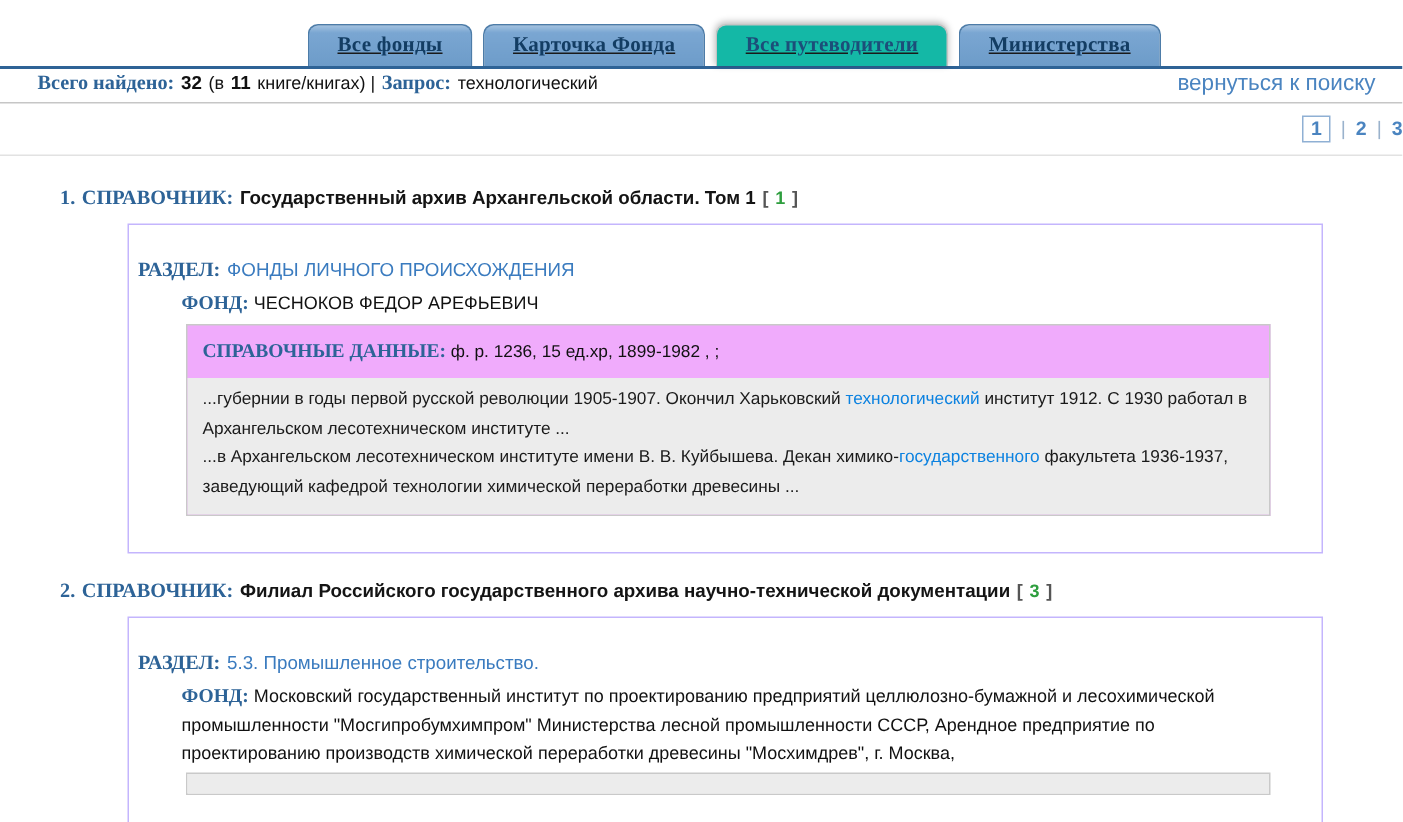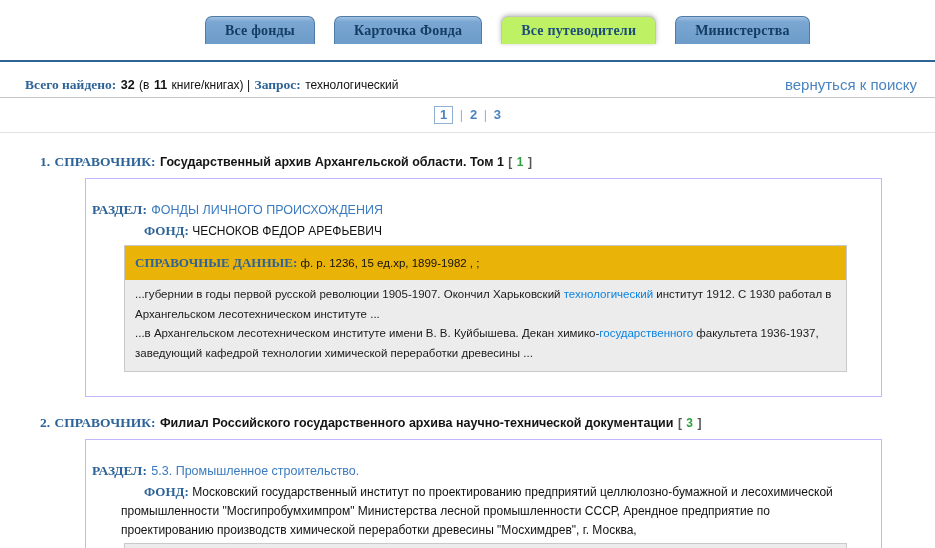--- a/index.html
+++ b/index.html
@@ -3,54 +3,54 @@
 <meta charset="utf-8">
 <style>
   * { box-sizing: border-box; }
   html,body { margin:0; padding:0; background:#fff; }
   body {
     width:935px; height:548px; overflow:hidden; position:relative;
     font-family:"Liberation Sans", sans-serif; color:#1a1a1a;
   }
   
   .tabbar {
-    padding:16px 0 16px 205px;
+    padding:16px 0 0 205px;
     border-bottom:2px solid #2e6396;
-    display:flex; gap:19px; align-items:flex-end;
+    display:flex; gap:7px; align-items:flex-end;text-decoration:underline;
   }
   .tab {
     font-family:"Liberation Serif", serif; font-weight:bold; font-size:14px;
     color:#133d63; letter-spacing:.2px;
     background:linear-gradient(#a3c2e0 0%, #7aa6d2 18%, #6d9cc9 100%);
     border:1px solid #4d7ca8; border-bottom:none;
     border-radius:7px 7px 0 0;
     padding:6px 19px 5px; cursor:pointer; white-space:nowrap;
   }
   .tab.active {
-    background:#bef264; color:#1c4e79;
+    background:#14b8a6; color:#1c4e79;
     border:1px solid #c4c4c4; border-bottom:none;
     box-shadow:0 -1px 5px rgba(0,0,0,.28);
     position:relative;
   }
   
   .summary {
     display:flex; justify-content:space-between; align-items:center;
-    padding:13px 18px 4px 25px;
+    padding:0 18px 4px 25px;
     border-bottom:1px solid #c6c6c6;
   }
   .lbl {
     font-family:"Liberation Serif", serif; font-weight:bold;
     color:#2d6397; font-size:13.5px;
   }
   .summary .val { font-size:12px; color:#111; }
   .summary b.num { font-size:12.5px; }
   .back-link { color:#4a84c0; font-size:15px; text-decoration:none; cursor:pointer; }
   
   .pagination {
-    text-align:center; padding:8px 0 8px;
+    text-align:right; padding:8px 0 8px;
     border-bottom:1px solid #e2e2e2;
     font-size:13px; font-weight:bold; color:#4a84c0;
   }
   .page-current {
     display:inline-block; border:1px solid #8fb0d4;
     padding:0 5px; line-height:16px;
   }
   .page-sep { color:#9ab2cc; font-weight:normal; padding:0 3px; }
   .page-link { color:#4a84c0; text-decoration:none; cursor:pointer; }
   
@@ -62,23 +62,23 @@
   .count-green { color:#2e9e3e; font-weight:bold; font-size:12px; }
   .razdel-box {
     margin:2px 53px 14px 45px;
     border:1px solid #c4b5fd;
     padding:19px 0 12px 6px; background:#fff;
   }
   .razdel-line { margin:2px 0 3px; }
   .razdel-link { color:#3a7bbf; font-size:12.5px; text-decoration:none; cursor:pointer; }
   .fond-block { margin-left:29px; margin-top:3px; }
   .fond-line { font-size:12px; color:#111; line-height:1.55; margin:2px 18px 3px 0; }
-  .fond-line .lbl { font-size:13px;margin-left:23px; }
+  .fond-line .lbl { font-size:13px; }
   .databox {
-    border:1px solid #c9c9c9; background:#eab308;
+    border:1px solid #c9c9c9; background:#f0abfc;
     margin:4px 34px 12px 3px;
   }
   .refdata { padding:7px 10px 8px; font-size:11.5px; line-height:1.5; color:#111; }
   .refdata .lbl { font-size:13px; }
   .snippet {
     background:#ececec; padding:5px 10px 8px;
     font-size:11.5px; line-height:1.7; color:#1a1a1a;
   }
   .snippet p { margin:0; }
   .hl { color:#0c82e0; }

